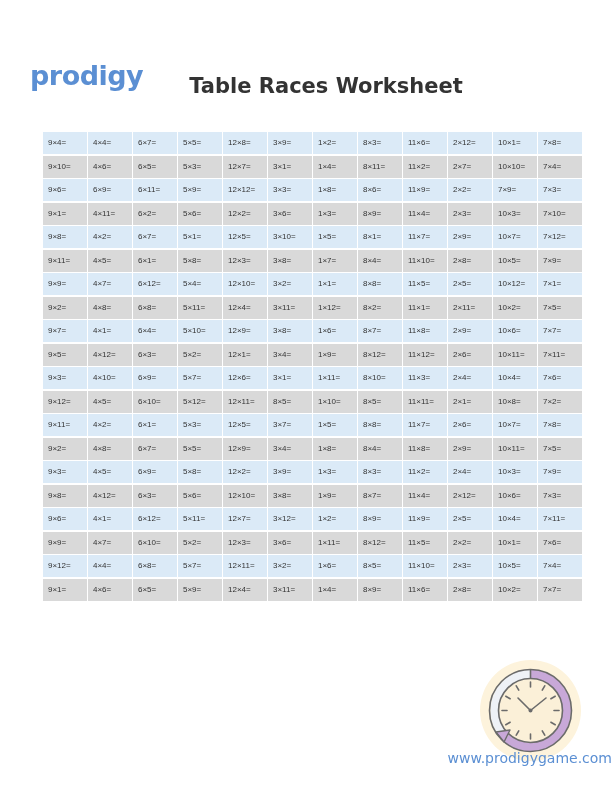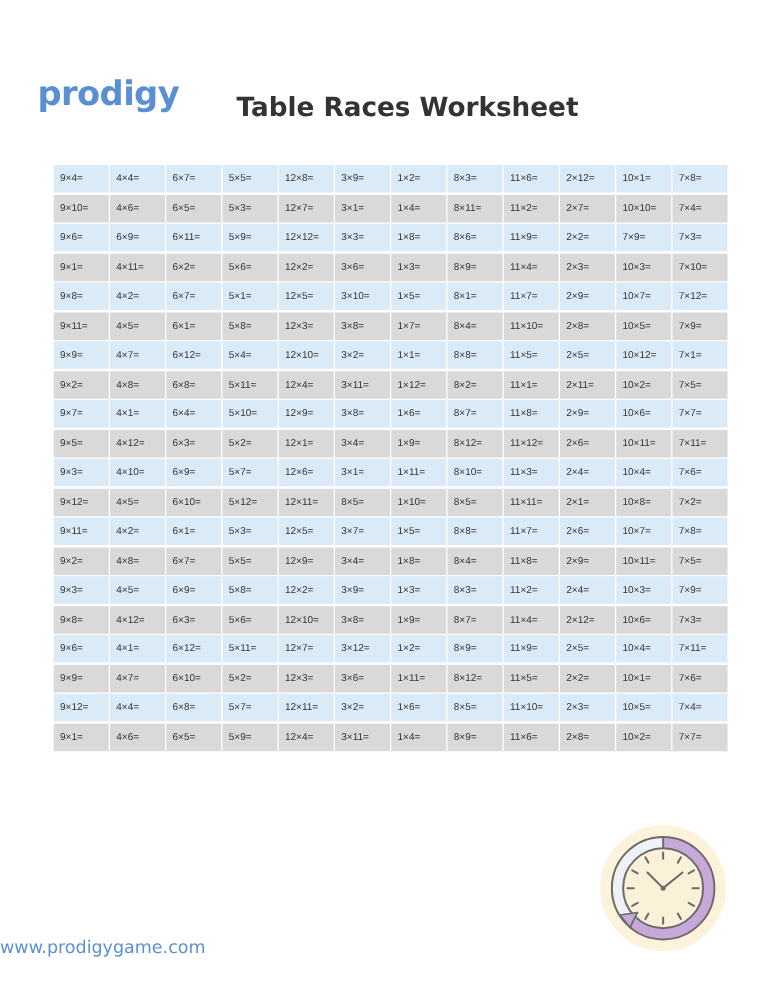--- a/index.html
+++ b/index.html
@@ -4,21 +4,21 @@
 <style>
   html, body { margin:0; padding:0; background:#ffffff; }
   body { width:612px; height:792px; position:relative; overflow:hidden; font-family:"Liberation Sans", sans-serif; }
   .logo { position:absolute; left:30px; top:20px; font-family:"DejaVu Sans", sans-serif; font-weight:bold; font-size:27px; color:#5b8fd3; letter-spacing:-0.5px;margin-top:40px; }
   .title { position:absolute; left:0; width:612px; top:74px; text-align:center; font-family:"DejaVu Sans", sans-serif; font-weight:bold; font-size:21px; color:#333333;padding-left:20px; }
   .grid { position:absolute; left:43px; top:132px; display:grid; grid-template-columns:repeat(12, 43.5px); column-gap:1.5px; row-gap:1.5px; }
   .cell { height:22px; line-height:22px; font-size:8px; color:#333; padding-left:5px; box-sizing:border-box; white-space:nowrap; }
   .row-blue { background:#dbeaf7; }
   .row-gray { background:#d9d9d9; }
   .clock-wrap { position:absolute; left:480px; top:660px; width:101px; height:101px; border-radius:50%; background:#fdf3dc; }
-  .footer { position:absolute; left:0; width:612px; top:750px; text-align:left; font-size:14px; color:#5b8fd3; font-family:"DejaVu Sans", sans-serif; }
+  .footer { position:absolute; left:0; width:612px; top:750px; text-align:right; font-size:14px; color:#5b8fd3; font-family:"DejaVu Sans", sans-serif; }
 </style>
 </head>
 <body>
 
 <div class="logo">prodigy</div>
 <div class="title">Table Races Worksheet</div>
 
 <div class="grid" id="grid">
     <div class="cell row-blue">9×4=</div>
     <div class="cell row-blue">4×4=</div>

